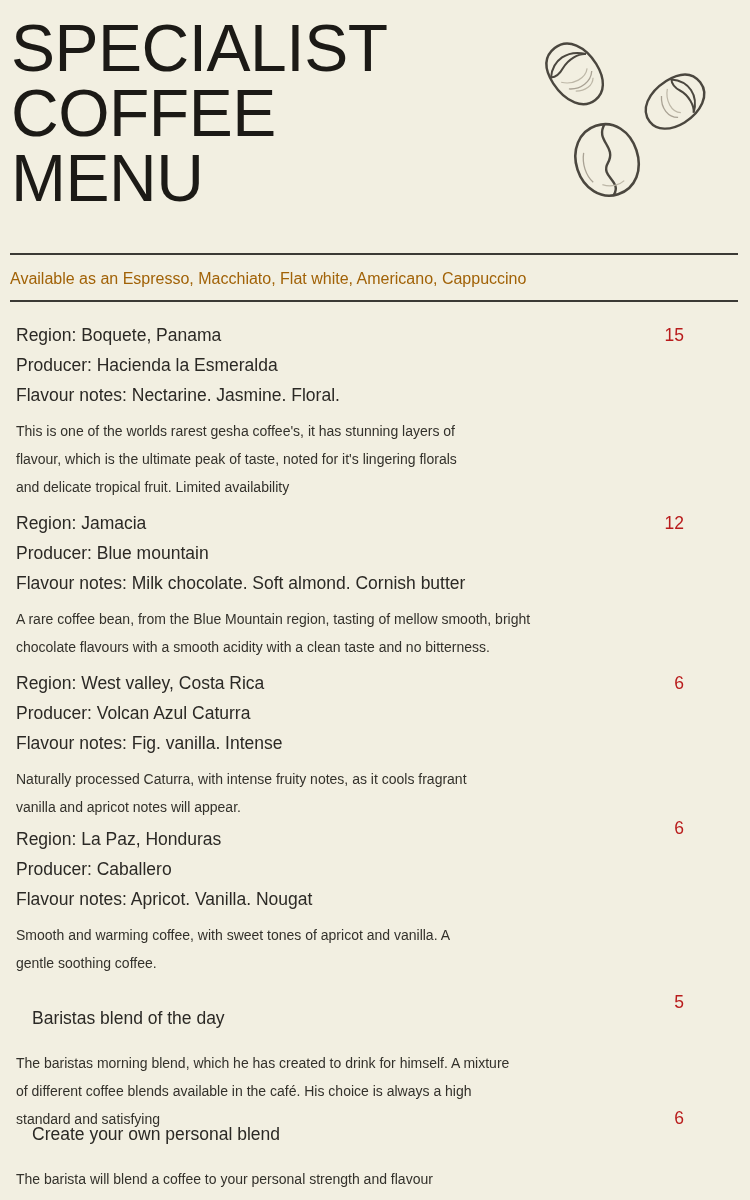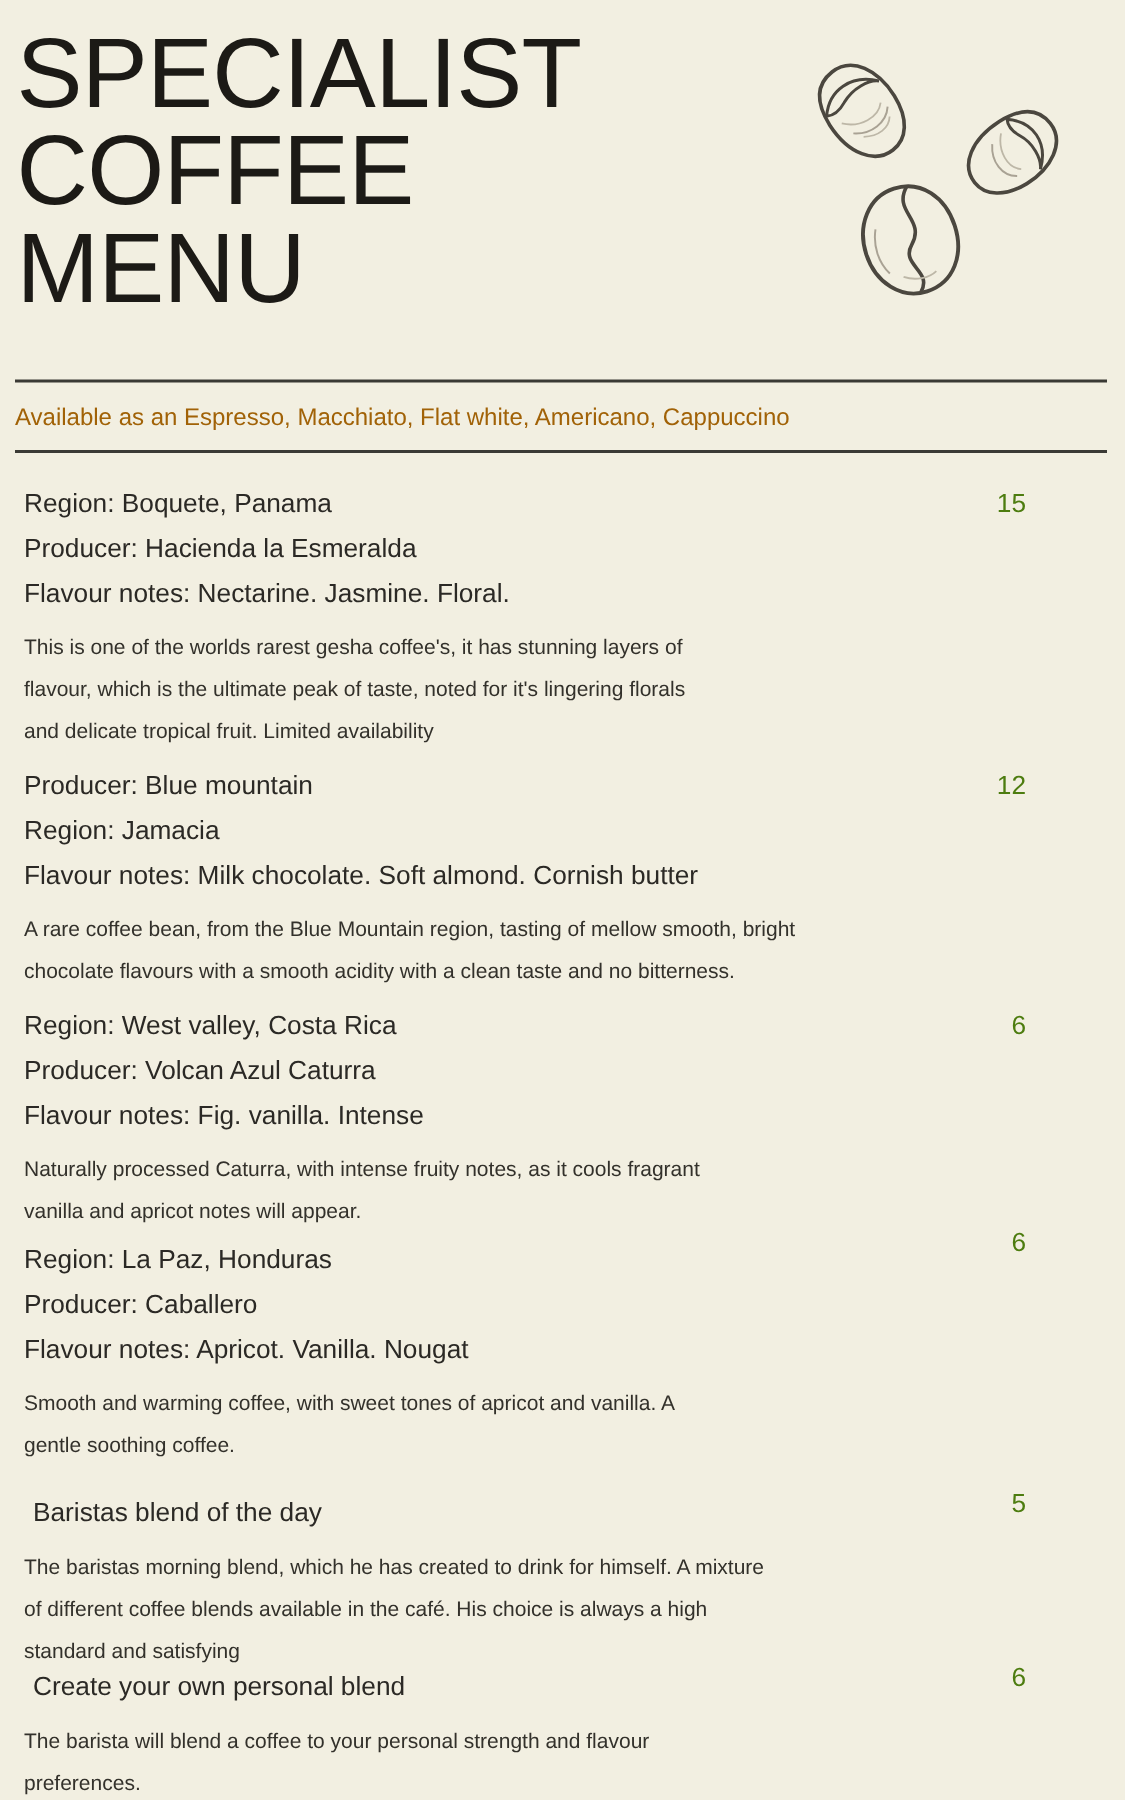--- a/index.html
+++ b/index.html
@@ -53,38 +53,38 @@
   }
   .label-line {
     font-size: 17.5px;
     line-height: 30px;
     color: #2b2925;
   }
   .blend-title {
     font-size: 17.5px;
     line-height: 30px;
     font-weight: normal;
-    margin: 6px;
+    margin: 16px;
     color: #2b2925;
   }
   .desc {
     margin: 7px 0 0 0;
     font-size: 14px;
     line-height: 28px;
     white-space: pre-line;
     color: #33312b;
     max-width: 620px;
   }
   .price {
     position: absolute;
     top: 0;
     right: 62px;
     font-size: 17.5px;
     line-height: 30px;
-    color: #4d7c0f;
+    color: #b91c1c;
   }
   .price-raised { top: -11px; }
 </style>
 </head>
 <body>
 
 <div class="page">
 
   <div class="title">
     <div>SPECIALIST</div>
@@ -125,22 +125,22 @@
     <div class="label-line">Region: Boquete, Panama</div>
     <div class="label-line">Producer: Hacienda la Esmeralda</div>
     <div class="label-line">Flavour notes: Nectarine. Jasmine. Floral.</div>
     <p class="desc">This is one of the worlds rarest gesha coffee's, it has stunning layers of
 flavour, which is the ultimate peak of taste, noted for it's lingering florals
 and delicate tropical fruit. Limited availability</p>
     <div class="price">15</div>
   </section>
 
   <section class="section" style="top:508px">
+    <div class="label-line">Region: Jamacia</div>
     <div class="label-line">Producer: Blue mountain</div>
-    <div class="label-line">Region: Jamacia</div>
     <div class="label-line">Flavour notes: Milk chocolate. Soft almond. Cornish butter</div>
     <p class="desc">A rare coffee bean, from the Blue Mountain region, tasting of mellow smooth, bright
 chocolate flavours with a smooth acidity with a clean taste and no bitterness.</p>
     <div class="price">12</div>
   </section>
 
   <section class="section" style="top:668px">
     <div class="label-line">Region: West valley, Costa Rica</div>
     <div class="label-line">Producer: Volcan Azul Caturra</div>
     <div class="label-line">Flavour notes: Fig. vanilla. Intense</div>

